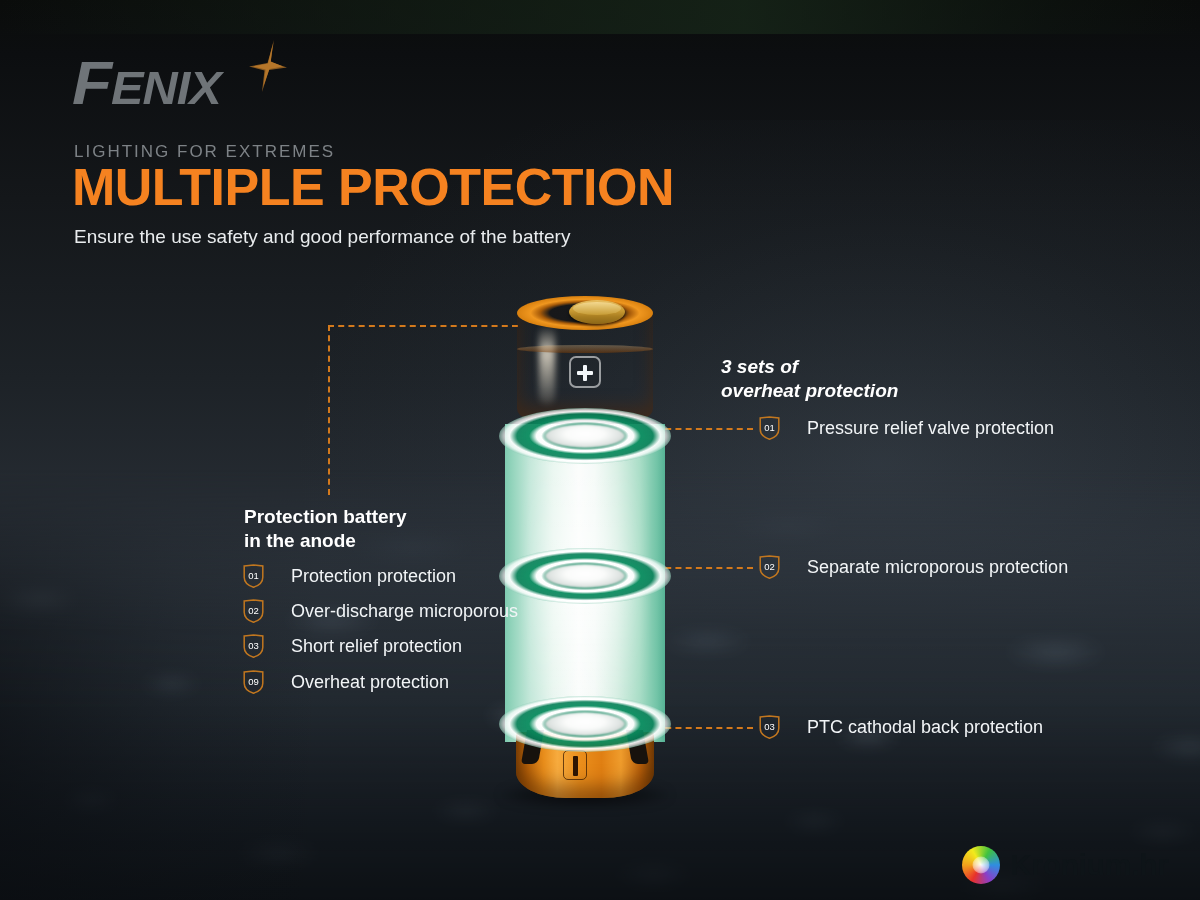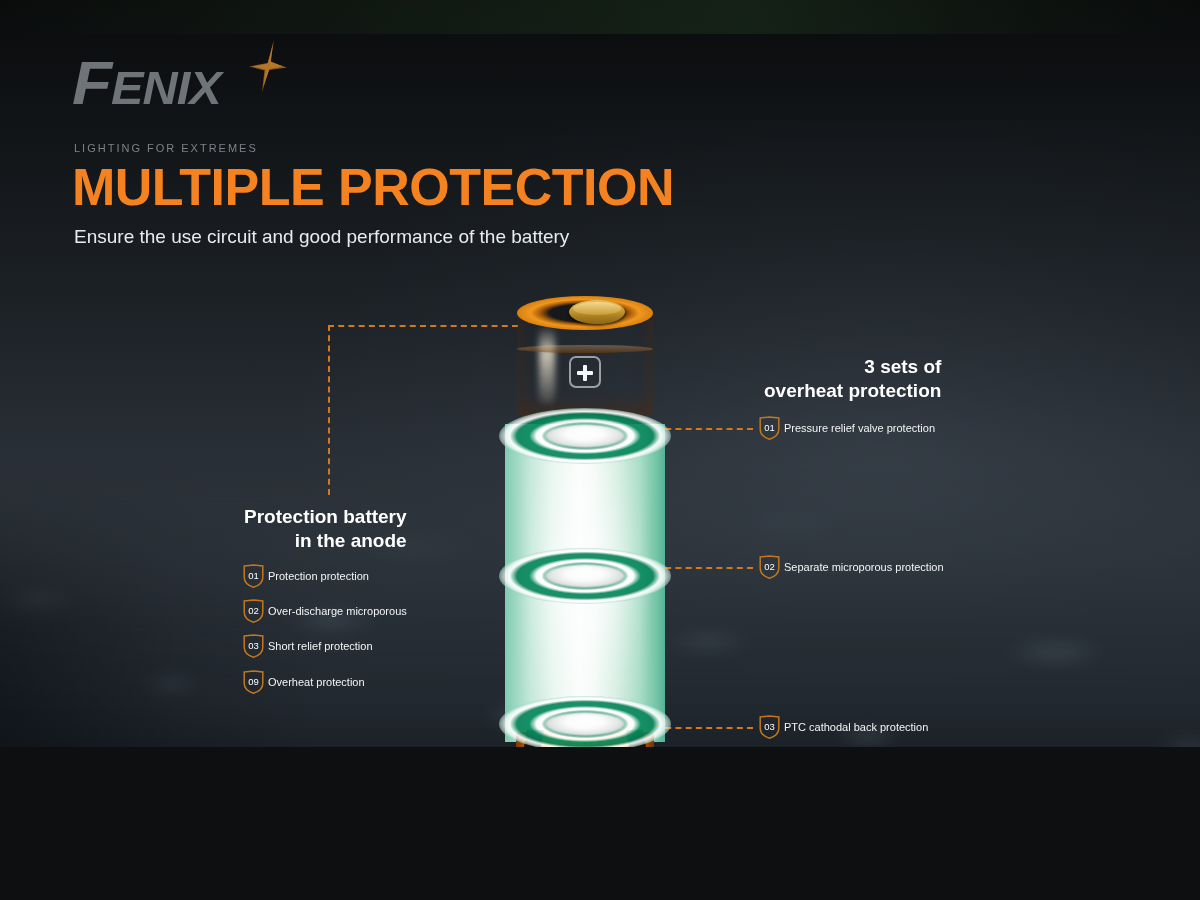--- a/index.html
+++ b/index.html
@@ -6,32 +6,31 @@
   html,body { width:1200px; height:900px; overflow:hidden; }
   body{
     font-family:"Liberation Sans", sans-serif;
     background:#0d0f11;
     position:relative;
   }
 
   
   #stage{
     position:absolute; inset:0;
-    width:1200px; height:747px;
+    width:1200px; height:900px;
     overflow:hidden;
     background:
       linear-gradient(180deg,
         #0a0c0b 0%,
         #0c0e10 6%,
         #14171a 22%,
         #1d2227 42%,
         #272d34 58%,
         #2c333a 68%,
         #2e353c 74%);
-    text-align: right;
   }
   
   .top-haze{
     position:absolute; left:0; top:0; width:1200px; height:34px;
     background:linear-gradient(90deg,
       rgba(14,22,16,0) 0%,
       rgba(20,32,22,.55) 30%,
       rgba(24,40,26,.75) 62%,
       rgba(16,26,18,.35) 88%,
       rgba(10,14,11,0) 100%);
@@ -99,21 +98,21 @@
     font-size:62px; letter-spacing:-1px;
     color:#6f7478; line-height:1;
     position:absolute; left:0; top:10px;
     transform:scaleX(1.06);
     transform-origin:left center;
   }
   .logo .wordmark .cap{ font-size:62px; }
   .logo .wordmark .small{ font-size:46px; }
   .logo .tagline{
     position:absolute; left:2px; top:100px;
-    font-size:11px; letter-spacing:2.0px;
+    font-size:17px; letter-spacing:2.0px;
     color:#7d8286; font-weight:normal;
   }
   .logo .star{ position:absolute; left:175px; top:-2px; width:42px; height:58px; }
 
   
   .title{
     position:absolute; left:72px; top:160px;
     font-size:52px; font-weight:bold; letter-spacing:-.5px;
     color:#f58220; line-height:1.05;
   }
@@ -244,23 +243,23 @@
 
   
   .dash-h{ position:absolute; height:0; border-top:2px dashed #d3791c; }
   .dash-v{ position:absolute; width:0; border-left:2px dashed #d3791c; }
 
   
   .block-head{
     position:absolute; font-size:19px; font-weight:bold; color:#ffffff; line-height:1.26;
   }
   .item{
-    position:absolute; display:flex; align-items:center; gap:4px;
-  }
-  .item .label{ font-size:11px; color:#f2f5f7; white-space:nowrap; }
+    position:absolute; display:flex; align-items:center; gap:27px;
+  }
+  .item .label{ font-size:18px; color:#f2f5f7; white-space:nowrap; }
   .shield{ position:relative; width:21px; height:24px; flex:0 0 21px; }
   .shield .num{
     position:absolute; inset:0; display:flex; align-items:center; justify-content:center;
     font-size:9.5px; color:#ffffff; font-weight:normal; padding-bottom:2px;
   }
 
   
   .watermark{ position:absolute; left:962px; top:846px; display:flex; align-items:center; gap:10px; }
   .wm-text{ font-size:30px; font-weight:bold; color:#0e1418; letter-spacing:-.3px; }
   .wm-orb{ width:38px; height:38px; border-radius:50%; position:relative; overflow:hidden;
@@ -291,21 +290,21 @@
   <div class="logo">
     <svg class="star" viewBox="0 0 42 58">
       <path d="M27 0 L23.5 22 L40 27.5 L22 30 L15 52 L17.5 30.5 L2 26.5 L20.5 23 Z" fill="#8a5a20"></path>
       <path d="M26 3 L23.8 21.5 L36 26.5 L22.4 29 L16.5 46 L18.6 29.6 L6 26.4 L21 23.4 Z" fill="#b5762a"></path>
     </svg>
     <div class="wordmark"><span class="cap">F</span><span class="small">ENIX</span></div>
     <div class="tagline">LIGHTING FOR EXTREMES</div>
   </div>
 
   <div class="title">MULTIPLE PROTECTION</div>
-  <div class="subtitle">Ensure the use circuit and good performance of the battery</div>
+  <div class="subtitle">Ensure the use safety and good performance of the battery</div>
 
   <div class="dash-h" style="left:328px; top:325px; width:190px;"></div>
   <div class="dash-v" style="left:328px; top:325px; height:170px;"></div>
 
   <div class="dash-h" style="left:655px; top:428px; width:98px;"></div>
   <div class="dash-h" style="left:655px; top:567px; width:98px;"></div>
   <div class="dash-h" style="left:655px; top:727px; width:98px;"></div>
 
   <div id="battery">
     <div class="bat-shadow"></div>
@@ -328,21 +327,21 @@
     <div class="ring" id="ring2">
       <div class="halo"></div>
       <div class="core"></div>
     </div>
     <div class="ring" id="ring3">
       <div class="halo"></div>
       <div class="core"></div>
     </div>
   </div>
 
-  <div class="block-head" style="left:764px; top:355px;">
+  <div class="block-head" style="left:721px; top:355px;font-style:italic;">
     <div>3 sets of</div>
     <div>overheat protection</div>
   </div>
 
   <div class="item" style="left:759px; top:416px;">
     <span class="shield">
       <svg viewBox="0 0 21 24" width="21" height="24">
           <path d="M1.2 2 L10.5 0.9 L19.8 2 L19.8 13.2 C19.8 18.4 15.6 21.6 10.5 23.2 C5.4 21.6 1.2 18.4 1.2 13.2 Z" fill="none" stroke="#c2771f" stroke-width="1.5"></path>
         </svg>
       <span class="num">01</span>

